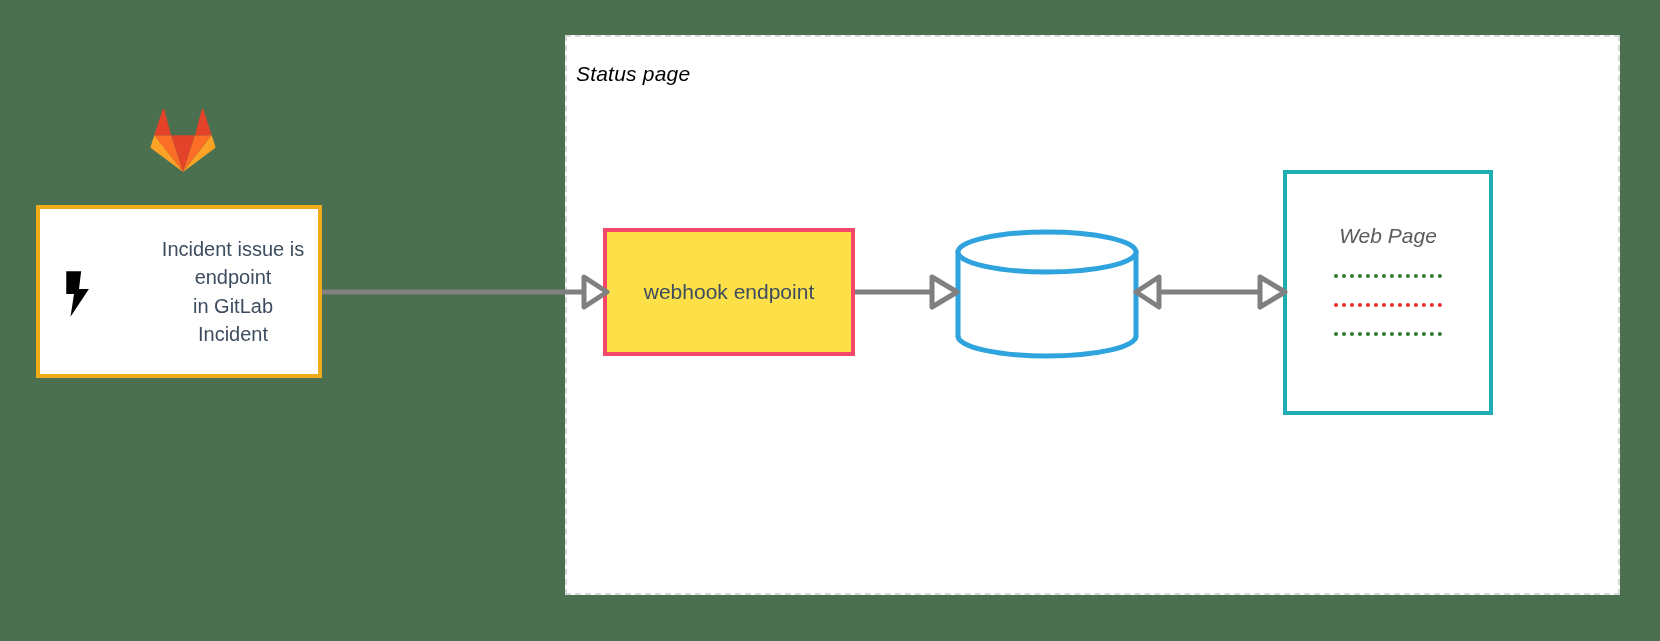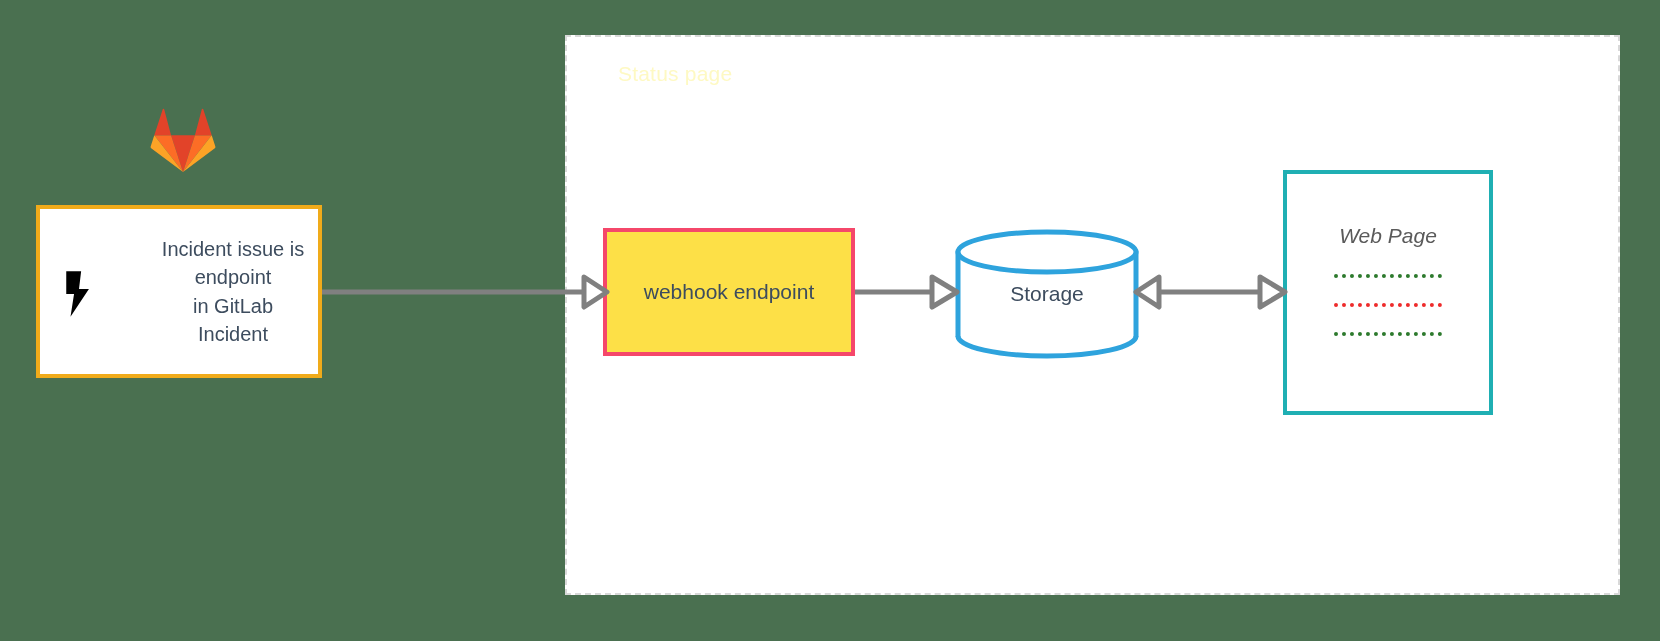--- a/index.html
+++ b/index.html
@@ -12,23 +12,24 @@
   #stage{position:absolute;left:0;top:0;width:1660px;height:641px;}
 
   
   .status-page{
     position:absolute;left:565px;top:35px;width:1055px;height:560px;
     background:#ffffff;
     border:2px dashed #d9d9d9;
     box-sizing:border-box;
   }
   .status-page-title{
-    position:absolute;left:618px;top:62px;
-    font-size:21px;color:#fef9c3;letter-spacing:.2px;
+    position:absolute;left:576px;top:62px;
+    font-size:21px;color:#000000;letter-spacing:.2px;
     white-space:nowrap;
+    font-style:italic;
   }
 
   
   .incident-box{
     position:absolute;left:36px;top:205px;width:286px;height:173px;
     background:#ffffff;
     border:4px solid #f0ab1a;
     box-sizing:border-box;
   }
   .incident-text{
@@ -124,21 +125,20 @@
   </div>
 
   <div class="storage-shape">
     <svg viewBox="0 0 190 136" width="190" height="136" aria-hidden="true">
       <path d="M6 26 L6 110" stroke="#2ea3dd" stroke-width="5" fill="none" stroke-linecap="round"></path>
       <path d="M184 26 L184 110" stroke="#2ea3dd" stroke-width="5" fill="none" stroke-linecap="round"></path>
       <ellipse cx="95" cy="26" rx="89" ry="20" fill="#ffffff" stroke="#2ea3dd" stroke-width="5"></ellipse>
       <path d="M6 110 a89 20 0 0 0 178 0" fill="none" stroke="#2ea3dd" stroke-width="5"></path>
     </svg>
   </div>
-  <div class="storage-label">Storage</div>
 
   <div class="webpage-box">
     <div class="webpage-title">Web Page</div>
     <div class="webpage-lines">
       <div class="dot-line"></div>
       <div class="dot-line red"></div>
       <div class="dot-line"></div>
     </div>
   </div>
 

